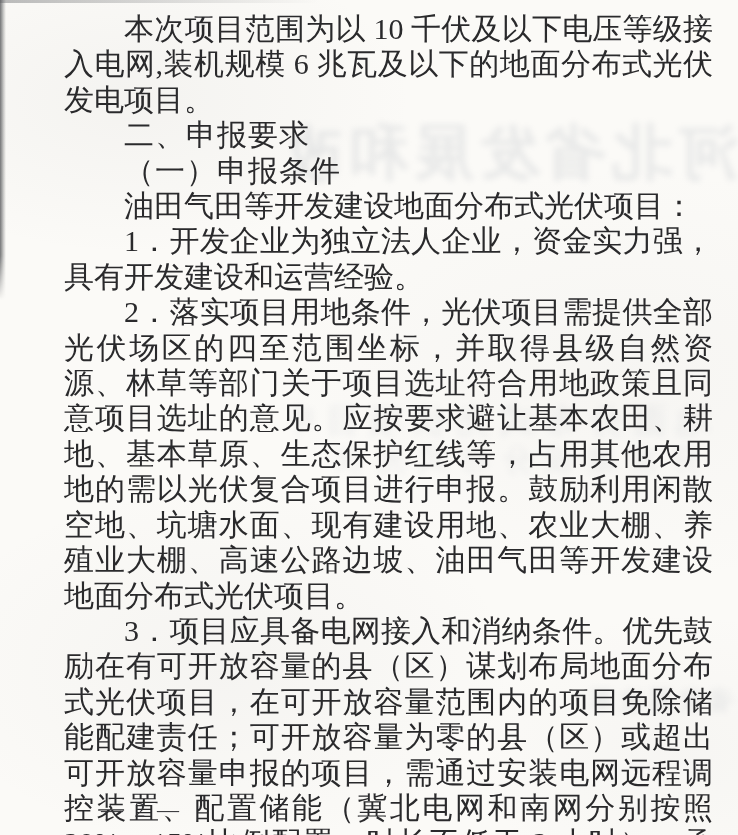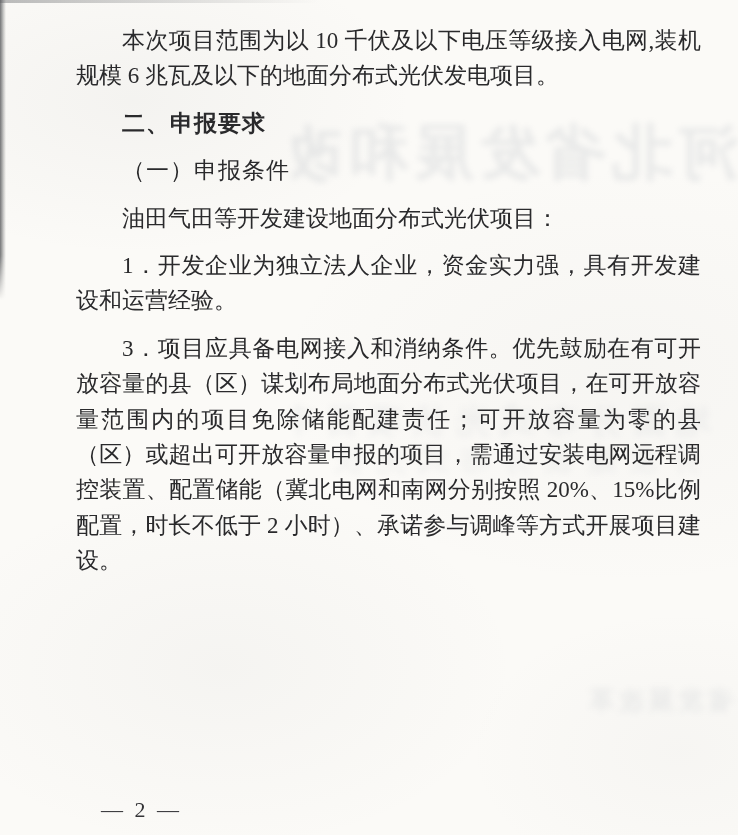--- a/index.html
+++ b/index.html
@@ -98,30 +98,30 @@
     position: absolute;
     left: 64px;
     top: 11px;
     width: 649px;
     color: #2a2a2c;
     font-size: 23px;
     line-height: 35.4px;
     text-align: justify;
   }
   .content p, .content h2, .content h3 {
-    margin: 12px;
+    margin: 0;
     padding: 0;
-    font-size: 23px;
+    font-size: 30px;
     line-height: 35.4px;
     text-indent: 2em;
     font-weight: normal;
   }
   .content .h-section {
     font-family: "Liberation Sans", "DejaVu Sans", sans-serif;
-    font-weight: bold;
+    font-weight: normal;
     letter-spacing: 1px;
   }
   .content .h-subsection {
     font-weight: normal;
     letter-spacing: 1px;
   }
   .page-number {
     position: absolute;
     left: 101px;
     top: 795px;
@@ -144,18 +144,19 @@
 
   <div class="scan-edge-left"></div>
   <div class="scan-edge-top"></div>
 
   <div class="content">
     <p>本次项目范围为以 10 千伏及以下电压等级接入电网,装机规模 6 兆瓦及以下的地面分布式光伏发电项目。</p>
     <h2 class="h-section">二、申报要求</h2>
     <h3 class="h-subsection">（一）申报条件</h3>
     <p>油田气田等开发建设地面分布式光伏项目：</p>
     <p>1．开发企业为独立法人企业，资金实力强，具有开发建设和运营经验。</p>
+    <p>2．落实项目用地条件，光伏项目需提供全部光伏场区的四至范围坐标，并取得县级自然资源、林草等部门关于项目选址符合用地政策且同意项目选址的意见。应按要求避让基本农田、耕地、基本草原、生态保护红线等，占用其他农用地的需以光伏复合项目进行申报。鼓励利用闲散空地、坑塘水面、现有建设用地、农业大棚、养殖业大棚、高速公路边坡、油田气田等开发建设地面分布式光伏项目。</p>
     <p>3．项目应具备电网接入和消纳条件。优先鼓励在有可开放容量的县（区）谋划布局地面分布式光伏项目，在可开放容量范围内的项目免除储能配建责任；可开放容量为零的县（区）或超出可开放容量申报的项目，需通过安装电网远程调控装置、配置储能（冀北电网和南网分别按照 20%、15%比例配置，时长不低于 2 小时）、承诺参与调峰等方式开展项目建设。</p>
   </div>
 
   <div class="page-number">— 2 —</div>
 
 </div>
 
 </body></html>

